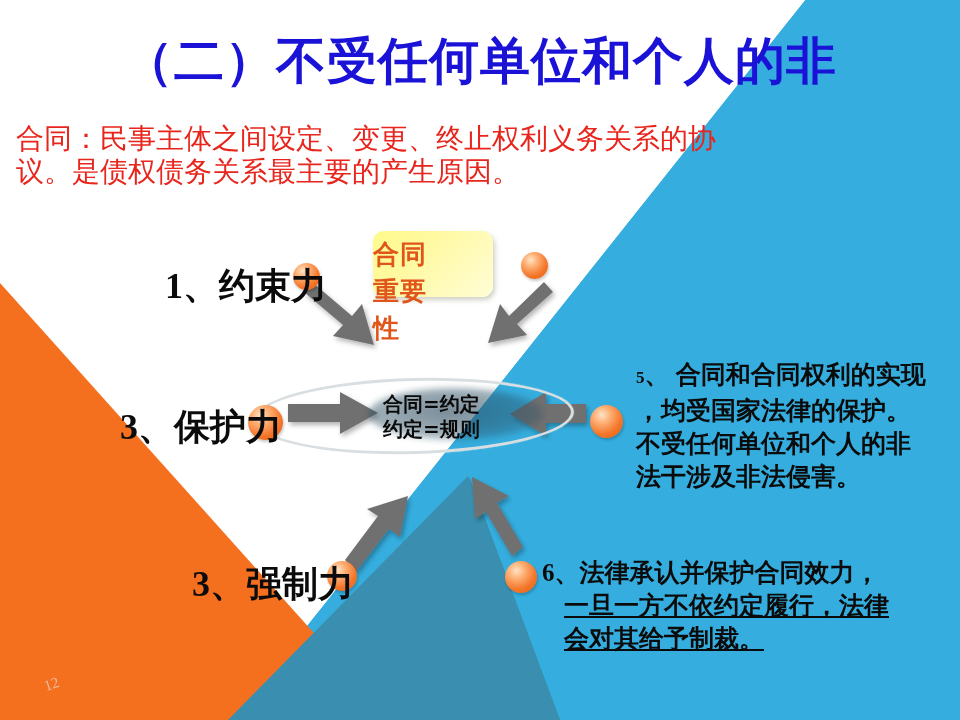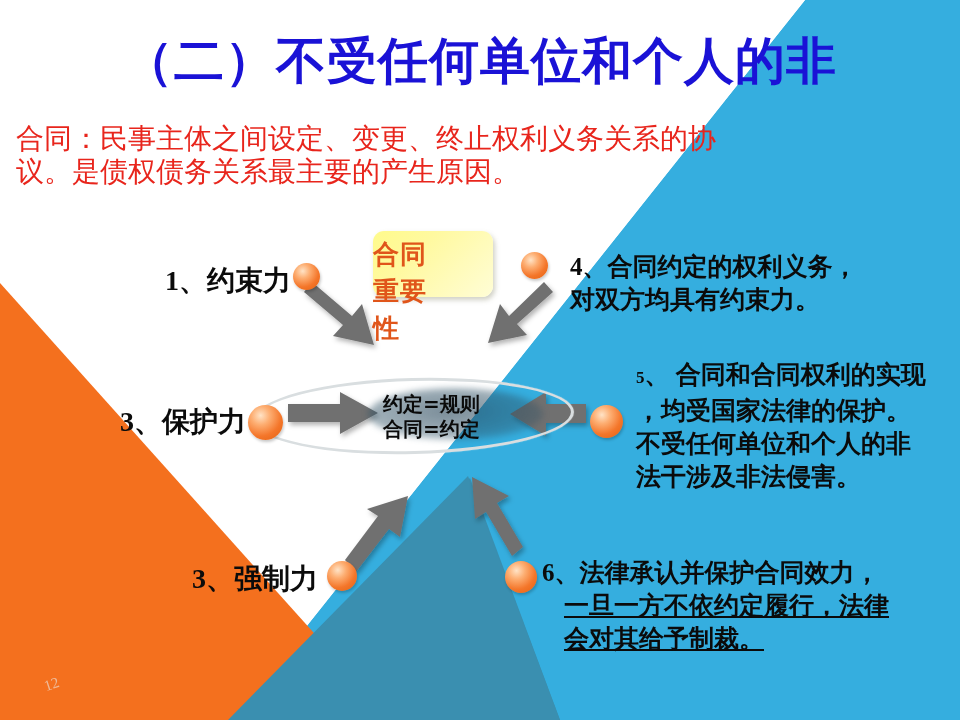--- a/index.html
+++ b/index.html
@@ -20,21 +20,21 @@
   #subtitle{
     position:absolute;left:16px;top:122px;width:740px;
     font-family:"DejaVu Sans","Liberation Sans",sans-serif;
     font-size:28px;line-height:33px;color:#E8251C;font-weight:normal;
   }
 
   
   .leftlabel{
     position:absolute;
     font-family:"Liberation Serif","DejaVu Serif",serif;
-    font-size:28px;font-weight:bold;color:#0b0b0b;white-space:nowrap;
+    font-size:36px;font-weight:bold;color:#0b0b0b;white-space:nowrap;
   }
   #lab1{left:165px;top:262px;}
   #lab2{left:120px;top:403px;}
   #lab3{left:192px;top:560px;}
 
   
   .rightpara{
     position:absolute;
     font-family:"Liberation Serif","DejaVu Serif",serif;
     font-weight:bold;color:#0b0b0b;
@@ -150,46 +150,42 @@
 
       <g filter="url(#softshadow)">
         <polygon fill="#707070" points="512,556 486,512 475,519 472,477 509,496 497,503 523,547"></polygon>
       </g>
     </svg>
   </div>
 
   <div id="ellipse"></div>
   <div id="blob"></div>
   <div id="centertext">
+    <div>合同=约定</div>
     <div>约定=规则</div>
-    <div>合同=约定</div>
   </div>
 
   <div id="yellowbox"></div>
   <div id="yellowtext">
     <div>合同</div>
     <div>重要</div>
     <div>性</div>
   </div>
 
   <div class="ball" id="ball1" style="left: 293px; top: 263px; width: 27px; height: 27px;"></div>
   <div class="ball" id="ball2" style="left: 521px; top: 252px; width: 27px; height: 27px;"></div>
   <div class="ball" id="ball3" style="left: 248px; top: 405px; width: 35px; height: 35px;"></div>
   <div class="ball" id="ball4" style="left: 590px; top: 405px; width: 33px; height: 33px;"></div>
   <div class="ball" id="ball5" style="left: 327px; top: 561px; width: 30px; height: 30px;"></div>
   <div class="ball" id="ball6" style="left: 505px; top: 561px; width: 32px; height: 32px;"></div>
 
   <div class="leftlabel" id="lab1">1、约束力</div>
   <div class="leftlabel" id="lab2">3、保护力</div>
   <div class="leftlabel" id="lab3">3、强制力</div>
 
-  <div class="rightpara" id="p4">
-    <div>4、合同约定的权利义务，</div>
-    <div>对双方均具有约束力。</div>
-  </div>
 
   <div class="rightpara" id="p5">
     <div><span class="num">5</span><span>、 合同和合同权利的实现</span></div>
     <div>，均受国家法律的保护。</div>
     <div>不受任何单位和个人的非</div>
     <div>法干涉及非法侵害。</div>
   </div>
 
   <div class="rightpara" id="p6">
     <div>6、法律承认并保护合同效力，</div>

